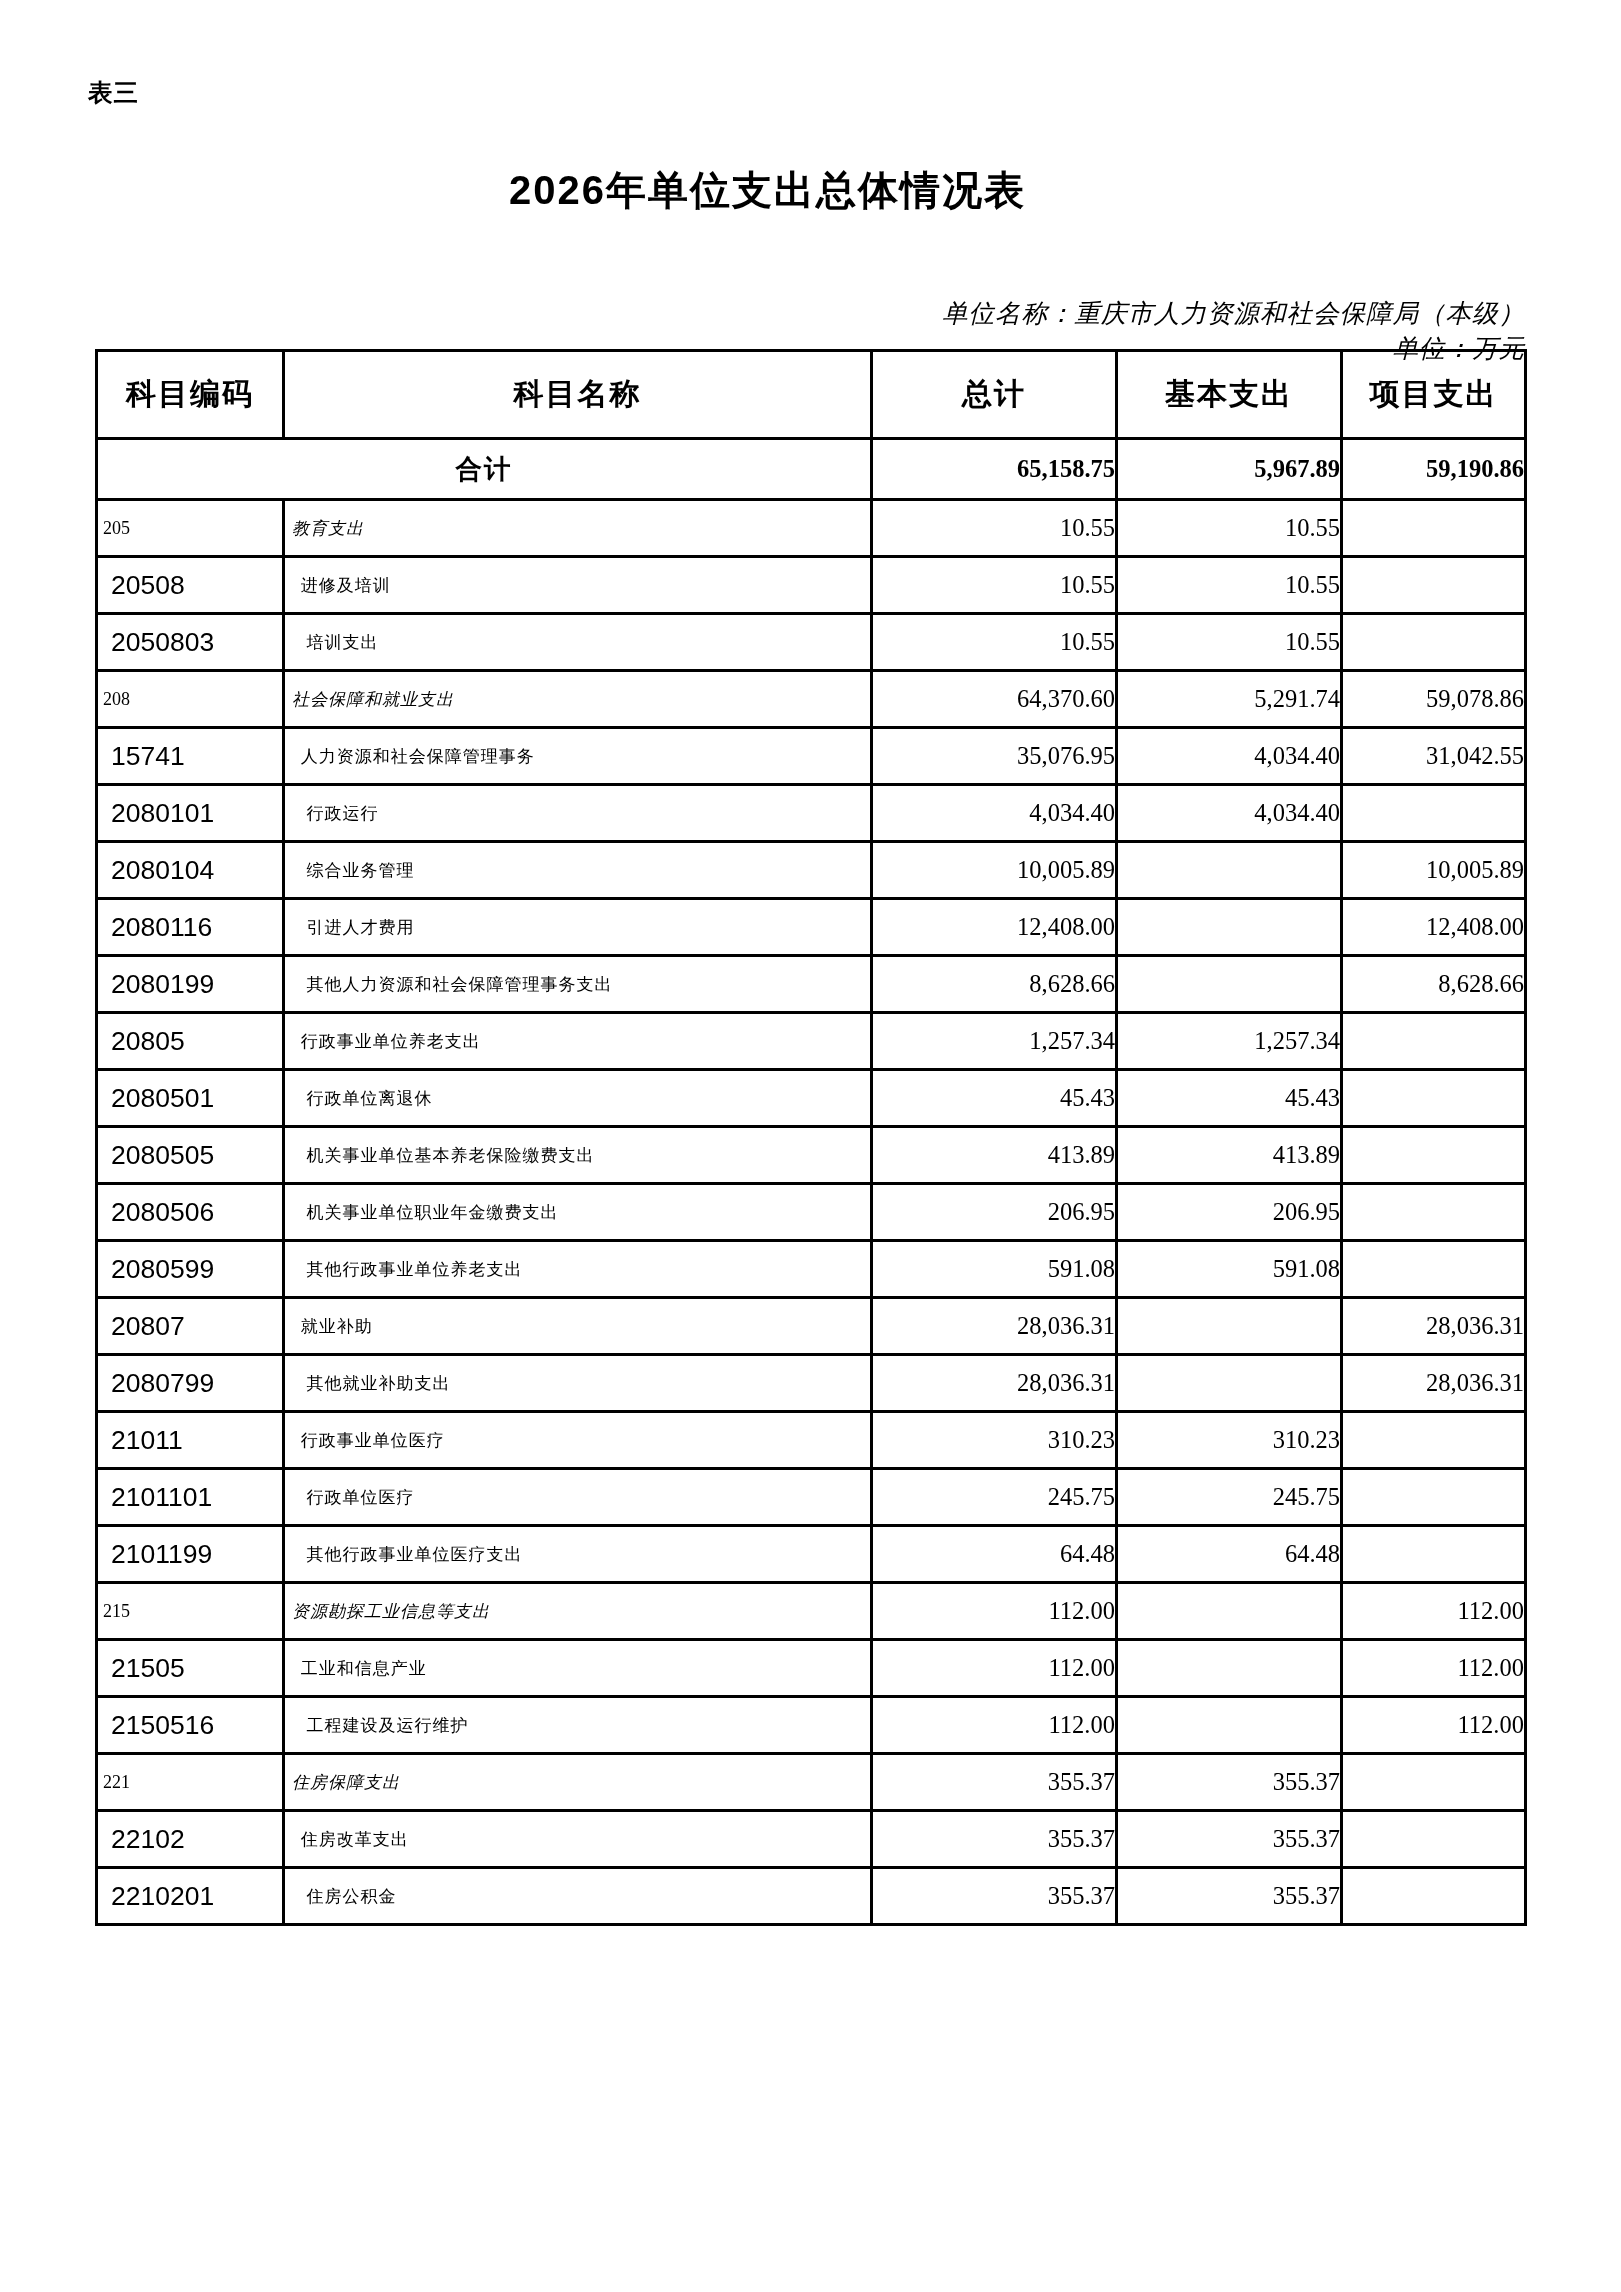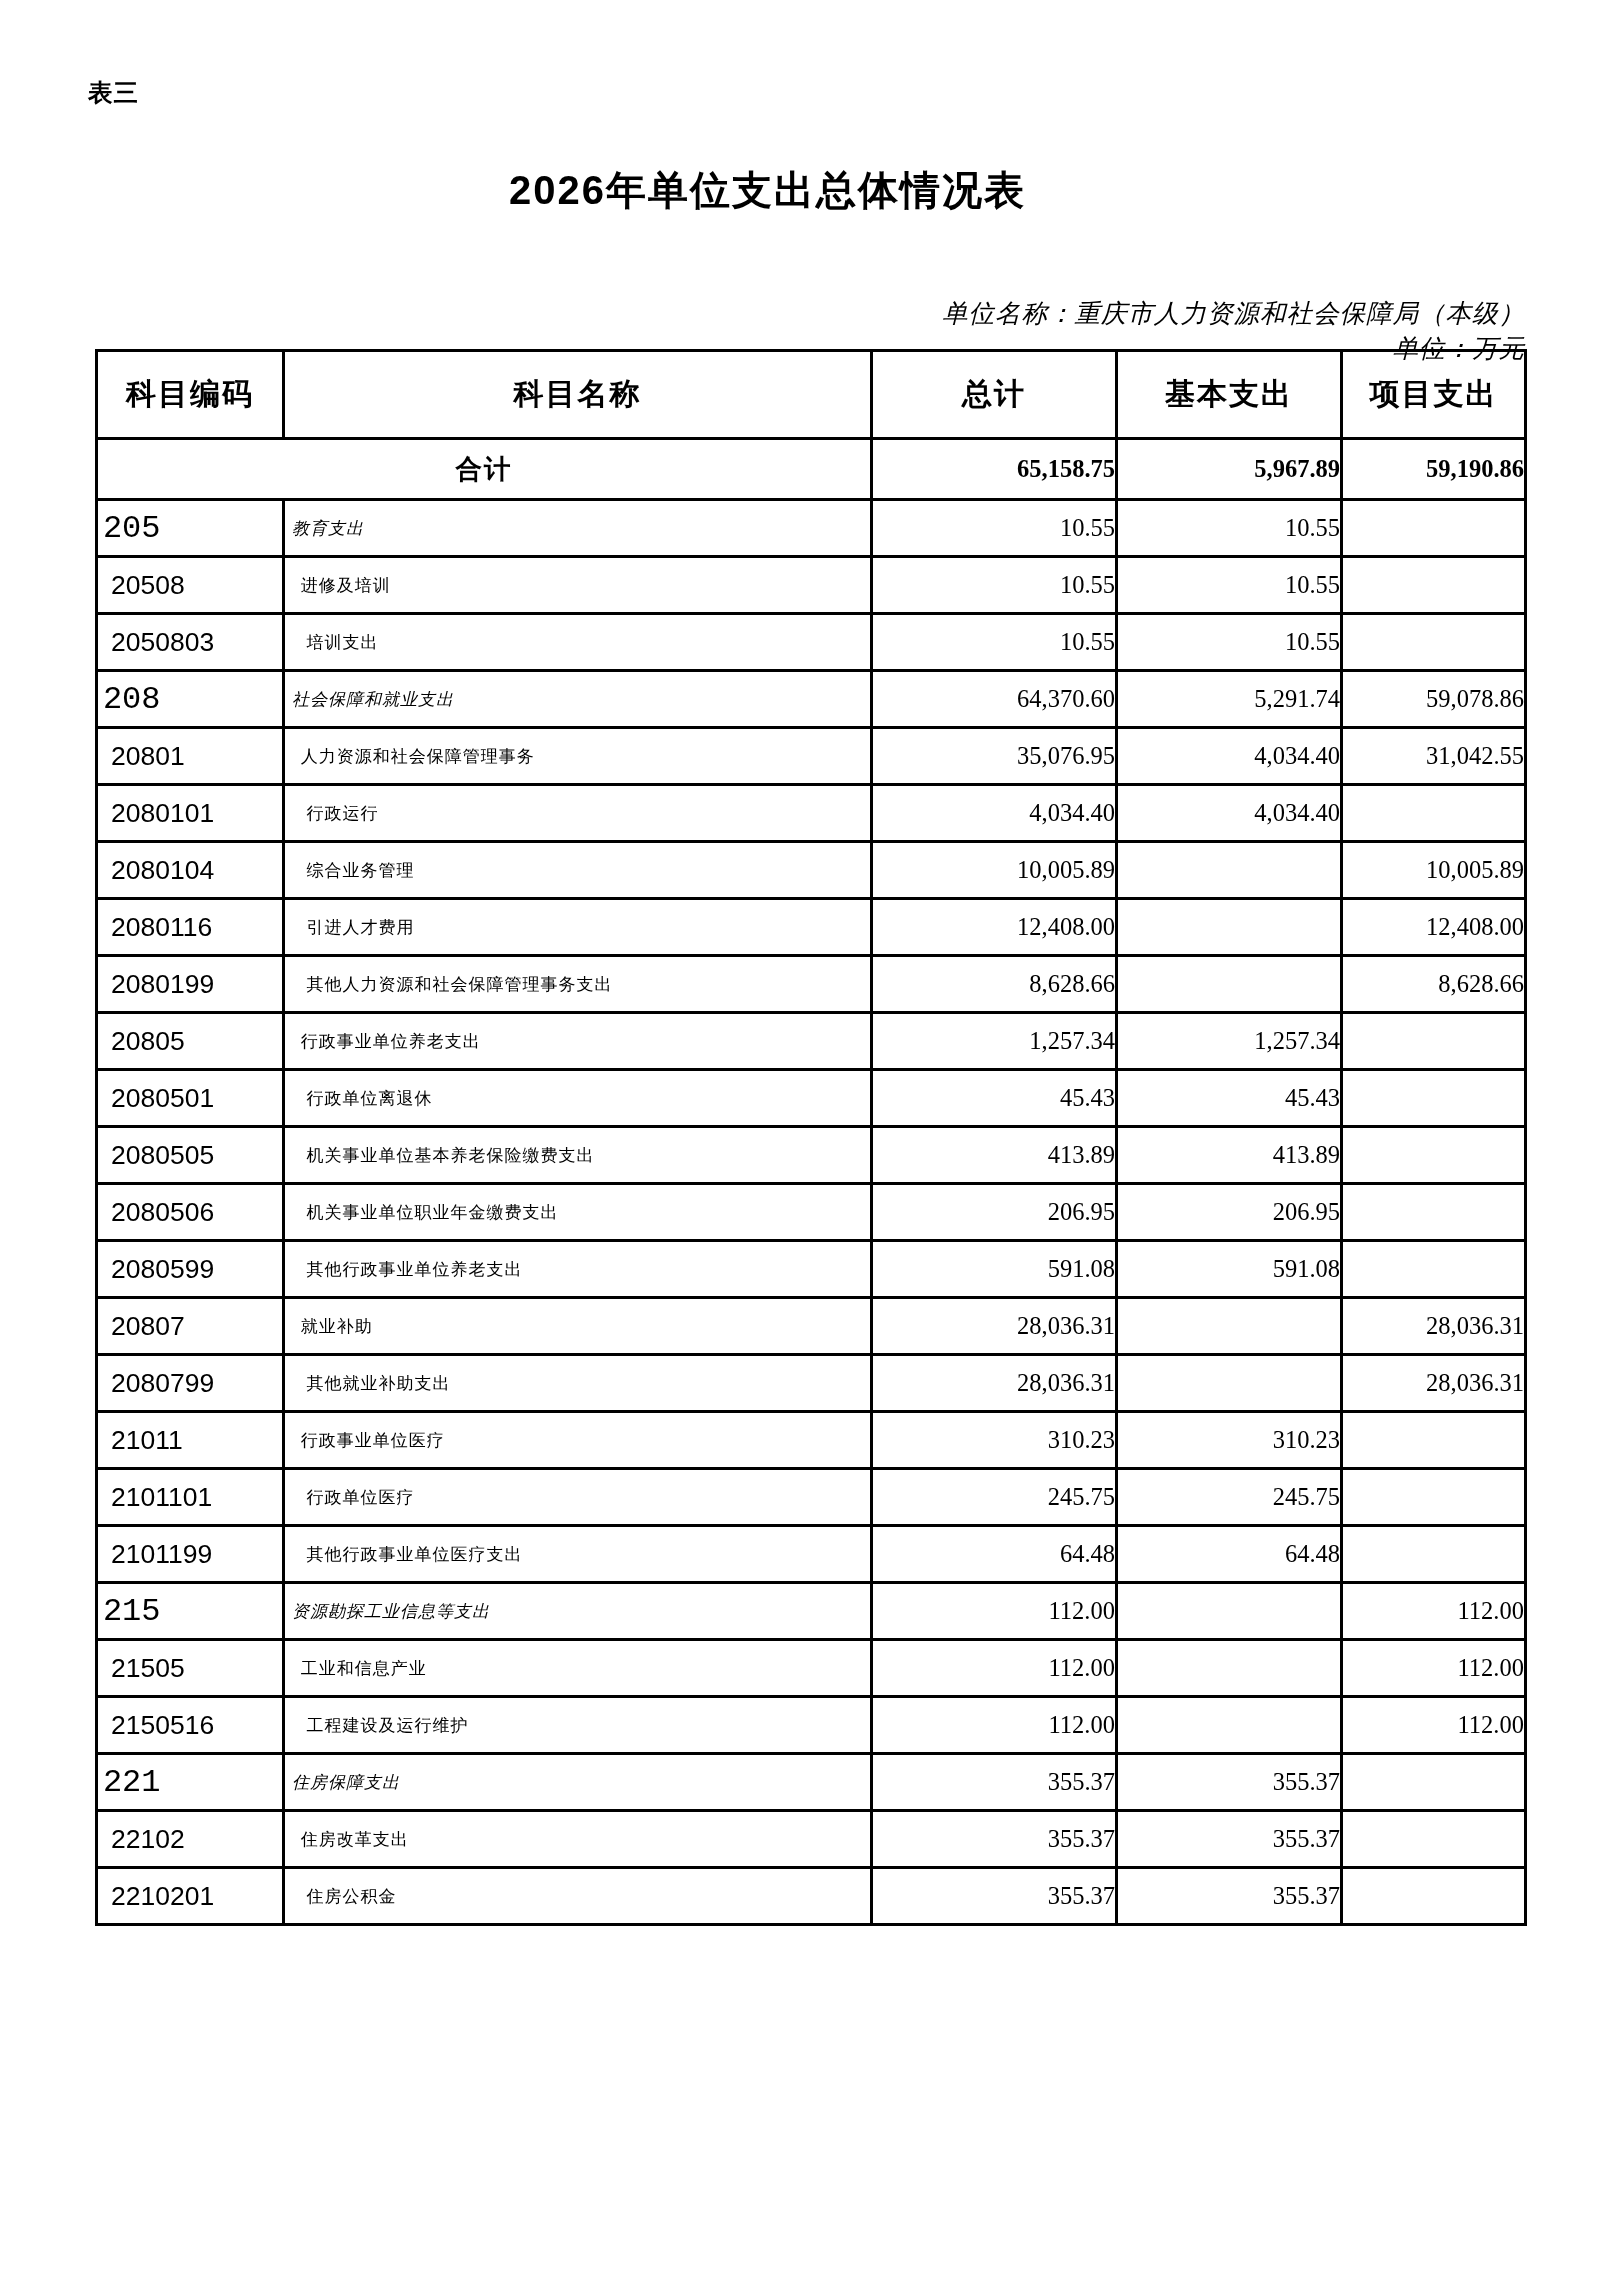--- a/index.html
+++ b/index.html
@@ -87,21 +87,21 @@
   tr.total-row td.num { font-weight: bold; }
   td.code {
     font-size: 26.5px;
     text-align: left;
   }
   td.name {
     font-size: 17px;
     text-align: left;
     letter-spacing: 1px;
   }
-  tr.lvl1 td.code { padding-left: 4.9px;  font-family: Liberation Mono, monospace; font-size: 32px; }
+  tr.lvl1 td.code { padding-left: 4.9px;  font-family: Liberation Serif, serif; font-size: 18px; }
   tr.lvl2 td.code { padding-left: 13px; font-family: "Liberation Sans", sans-serif; }
   tr.lvl3 td.code { padding-left: 13px; font-family: "Liberation Sans", sans-serif; }
   tr.lvl1 td.name { padding-left: 6.9px;  font-style: italic; } 
   tr.lvl2 td.name { padding-left: 15.7px; }
   tr.lvl3 td.name { padding-left: 21.6px; }
 </style>
 </head>
 <body>
 
 <div class="page">
@@ -162,21 +162,21 @@
           <td class="num"></td>
         </tr>
         <tr class="data-row lvl1">
           <td class="code">208</td>
           <td class="name">社会保障和就业支出</td>
           <td class="num">64,370.60</td>
           <td class="num">5,291.74</td>
           <td class="num">59,078.86</td>
         </tr>
         <tr class="data-row lvl2">
-          <td class="code">20801</td>
+          <td class="code">15741</td>
           <td class="name">人力资源和社会保障管理事务</td>
           <td class="num">35,076.95</td>
           <td class="num">4,034.40</td>
           <td class="num">31,042.55</td>
         </tr>
         <tr class="data-row lvl3">
           <td class="code">2080101</td>
           <td class="name">行政运行</td>
           <td class="num">4,034.40</td>
           <td class="num">4,034.40</td>

